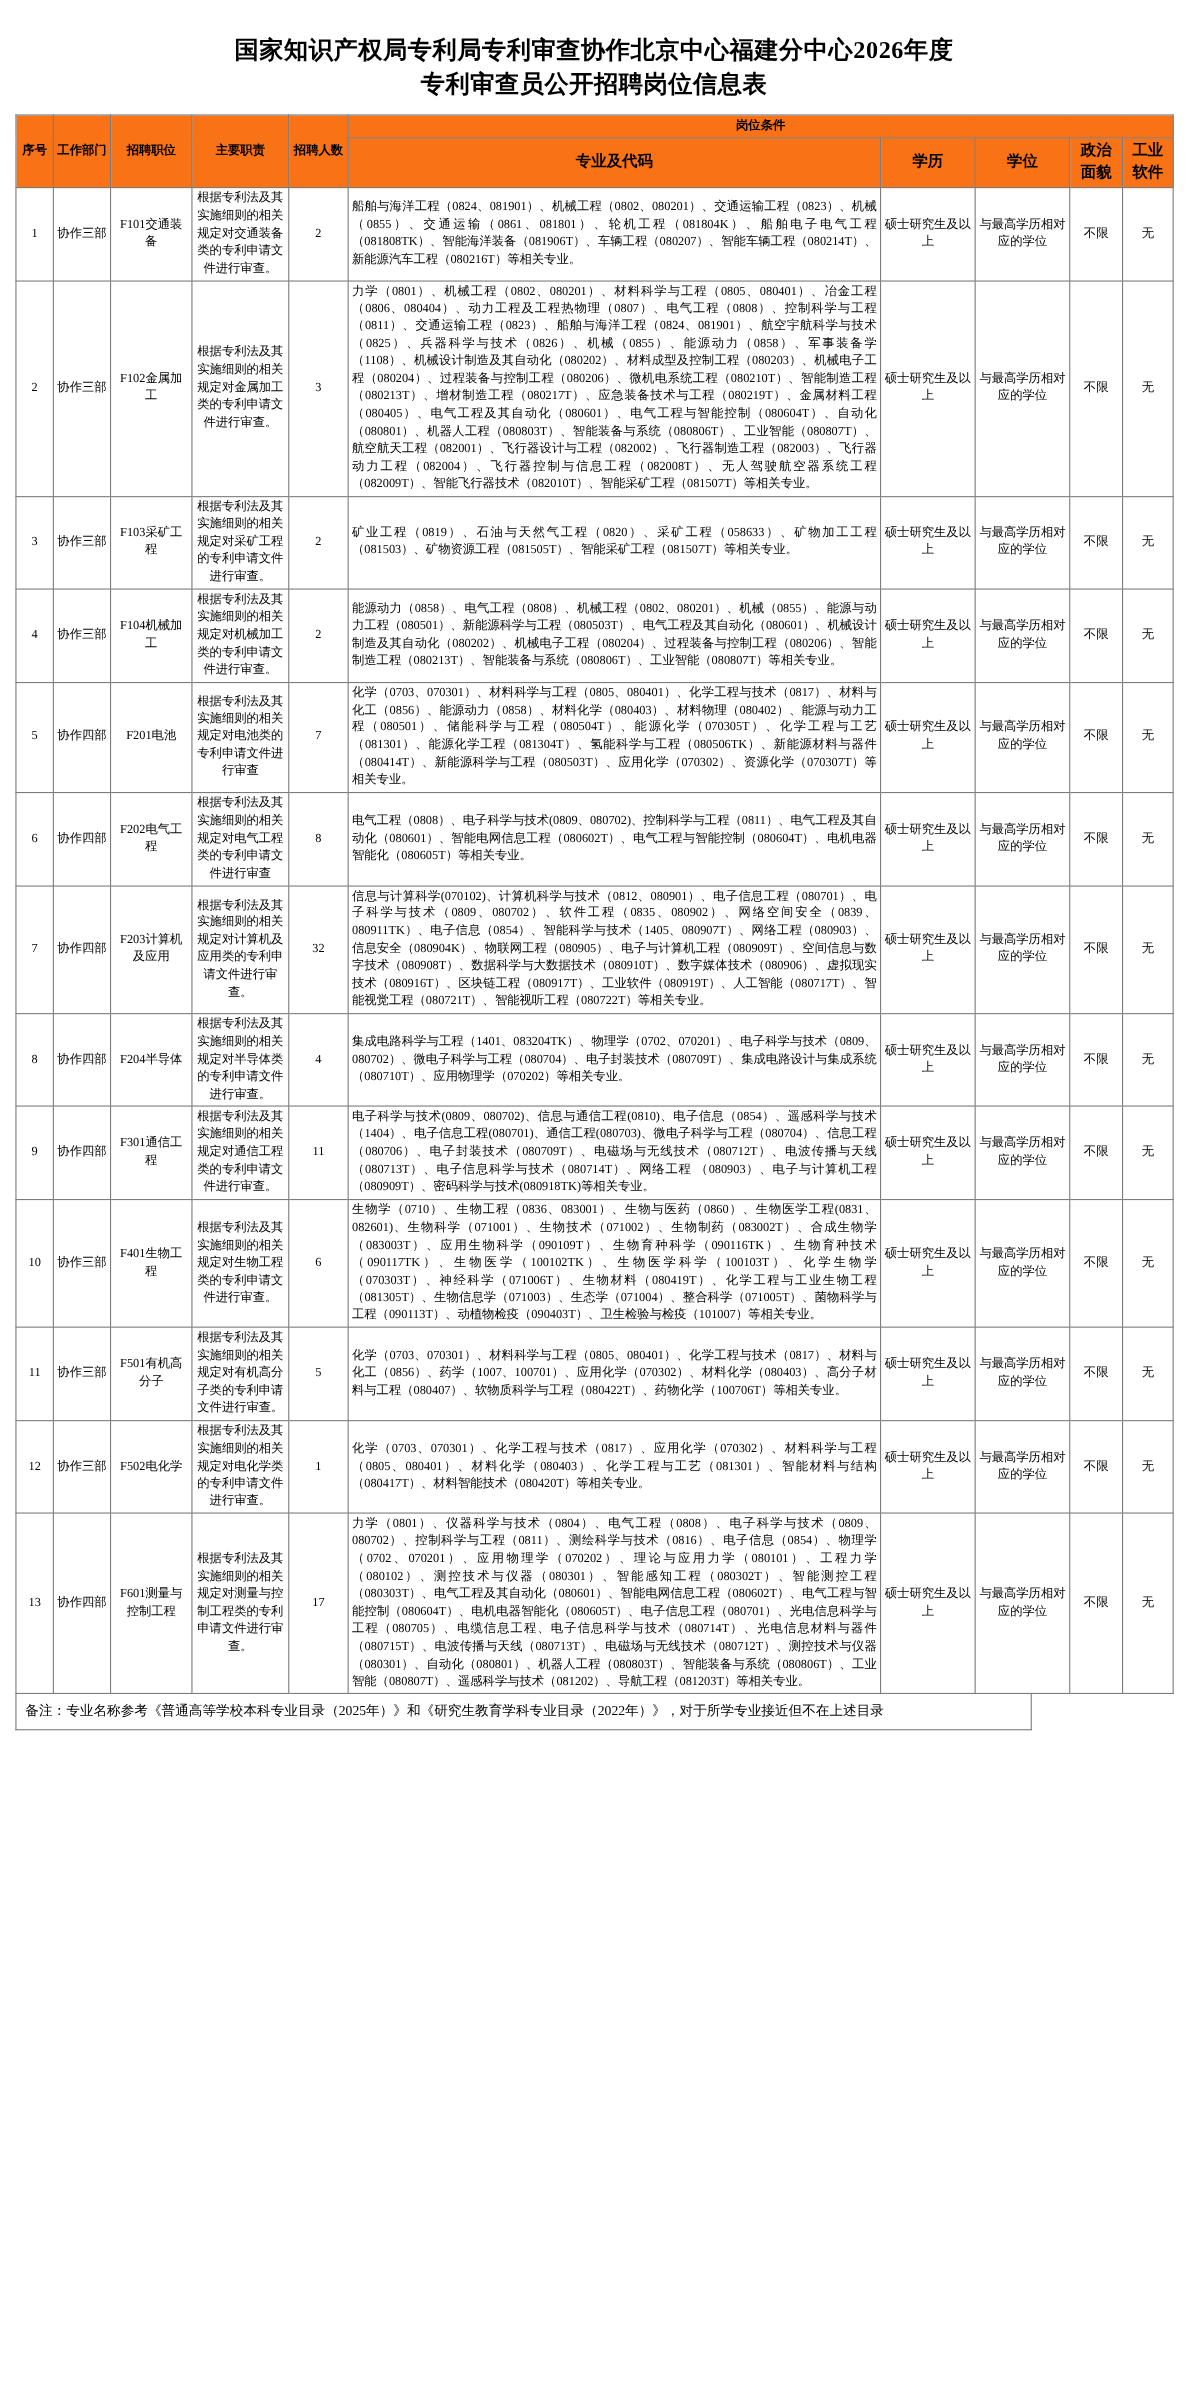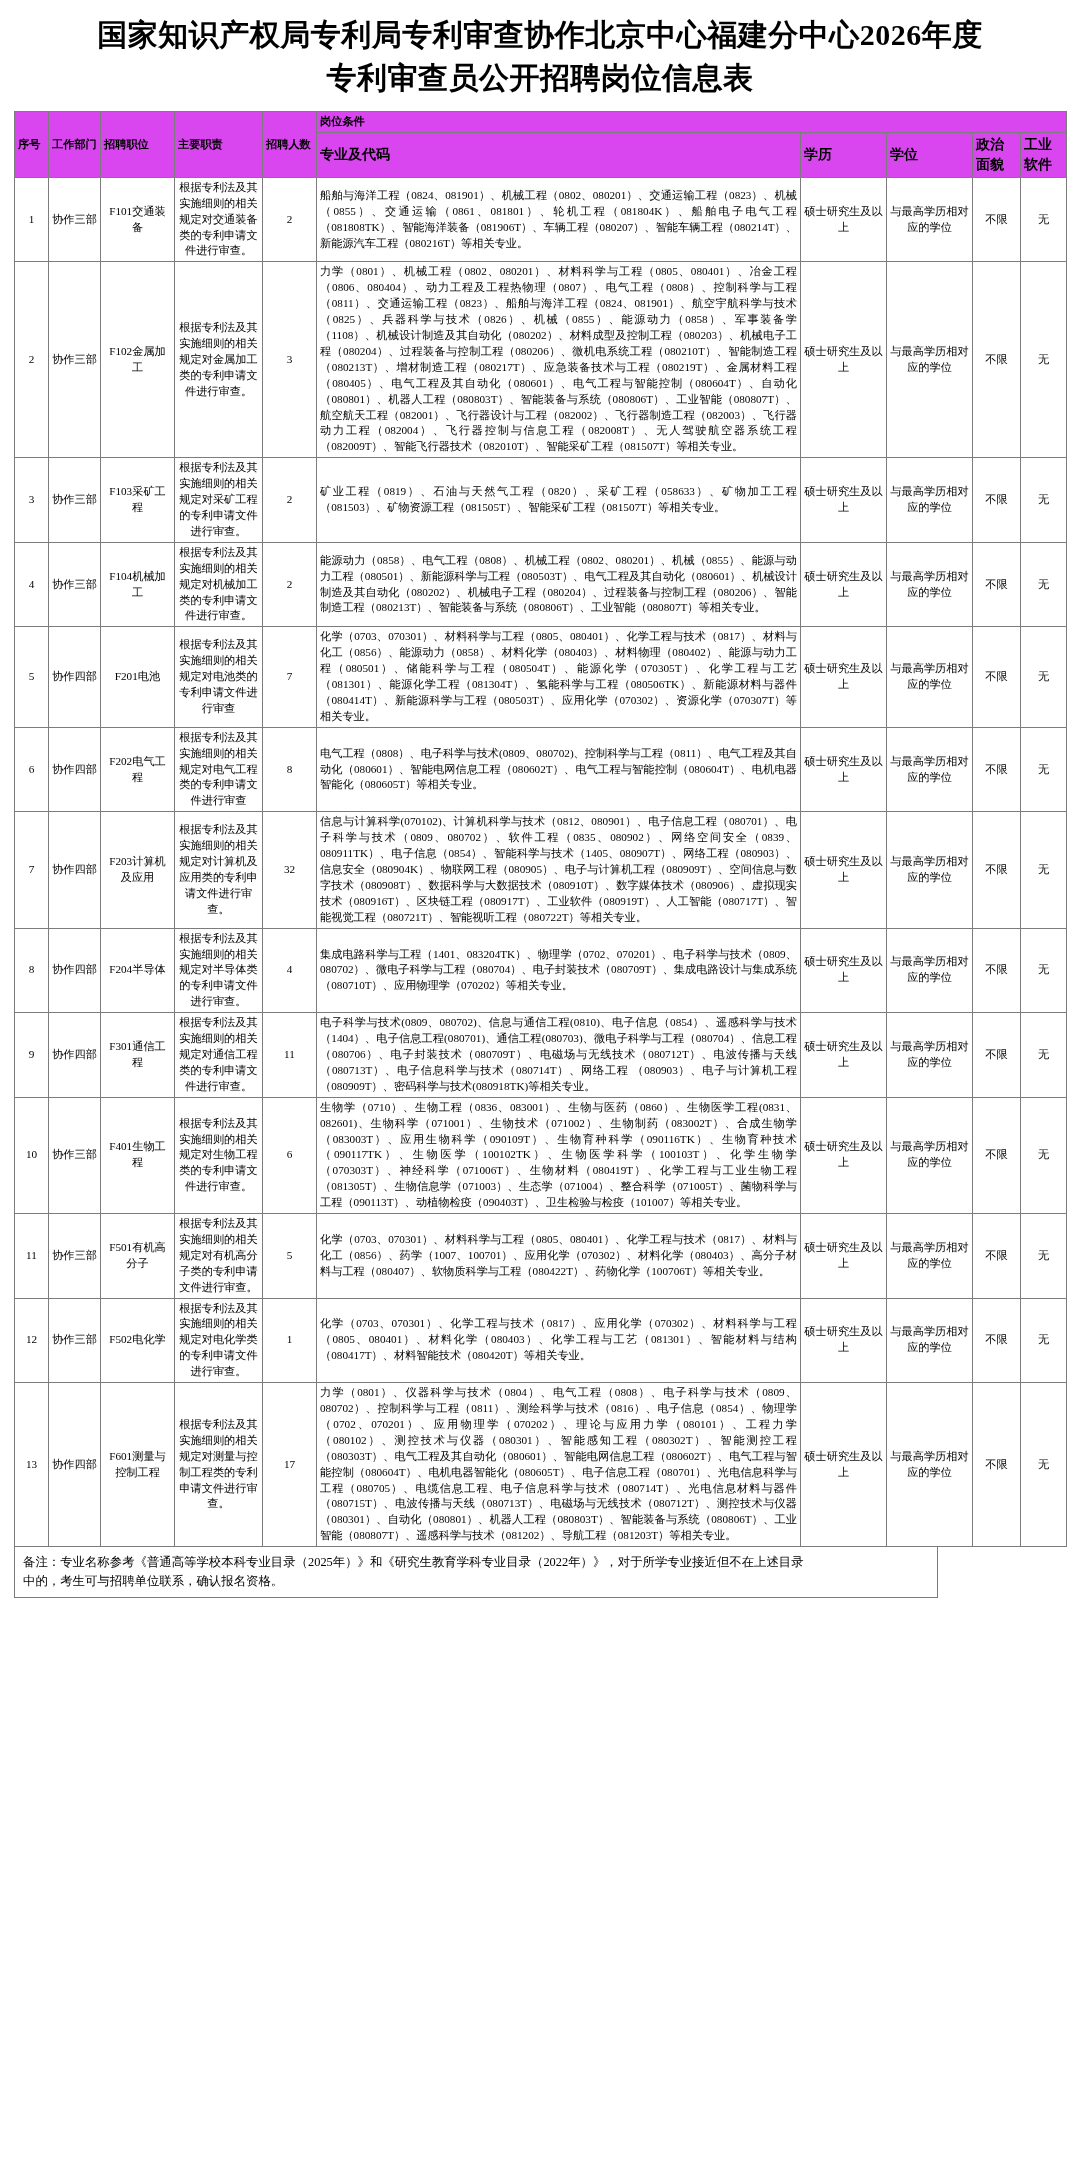--- a/index.html
+++ b/index.html
@@ -7,45 +7,45 @@
     width:1080px;
     font-family:"Liberation Serif","DejaVu Serif",serif;
     color:#000;
     -webkit-font-smoothing:none;
   }
   .page{width:1080px;box-sizing:border-box;padding:0 14px 6px 14px;}
 
   .doc-title{
     text-align:center;
     font-weight:bold;
-    font-size:30px;
+    font-size:22px;
     line-height:1.42;
     letter-spacing:0.5px;
-    padding:14px 40px 12px 40px;
+    padding:30px 40px 12px 40px;
     font-family:"Liberation Serif","DejaVu Serif",serif;
   }
   .doc-title .line{display:block;}
 
   table.grid{
     border-collapse:collapse;
     width:1052px;
     table-layout:fixed;
     border:1px solid #5a5a5a;
   }
   table.grid th, table.grid td{
     border:1px solid #7c7c7c;
     vertical-align:middle;
     padding:2px 3px;
     font-size:11.2px;
     line-height:1.42;
   }
   thead th{
-    background:#d946ef;
+    background:#f97316;
     font-weight:bold;
-    text-align:left;
+    text-align:center;
     font-size:15px;
     line-height:1.18;
     padding:4px 2px;
   }
   thead th.sub{font-size:14px;}
 
   
   col.c-no{width:34px;}
   col.c-dept{width:52px;}
   col.c-post{width:74px;}
@@ -286,16 +286,15 @@
           <td class="edu">硕士研究生及以上</td>
           <td class="deg">与最高学历相对应的学位</td>
           <td class="pol">不限</td>
           <td class="other">无</td>
         </tr>
       </tbody>
   </table>
 
   <div class="note">
     <span class="ln">备注：专业名称参考《普通高等学校本科专业目录（2025年）》和《研究生教育学科专业目录（2022年）》，对于所学专业接近但不在上述目录</span>
-    <span class="ln">中的，考生可与招聘单位联系，确认报名资格。</span>
   </div>
 
 </div>
 
 </body></html>

